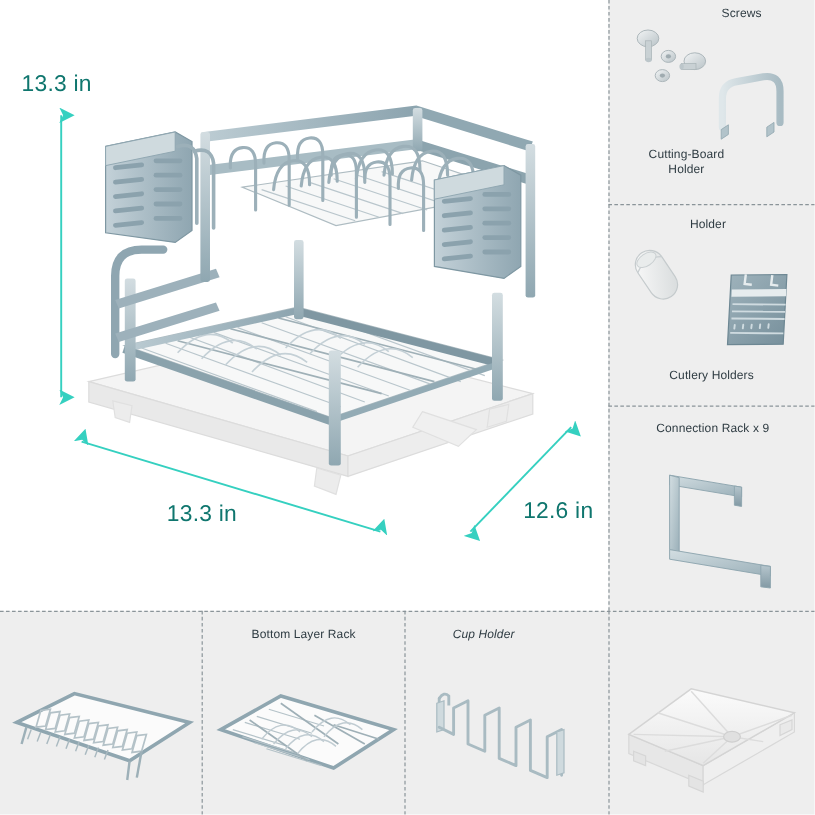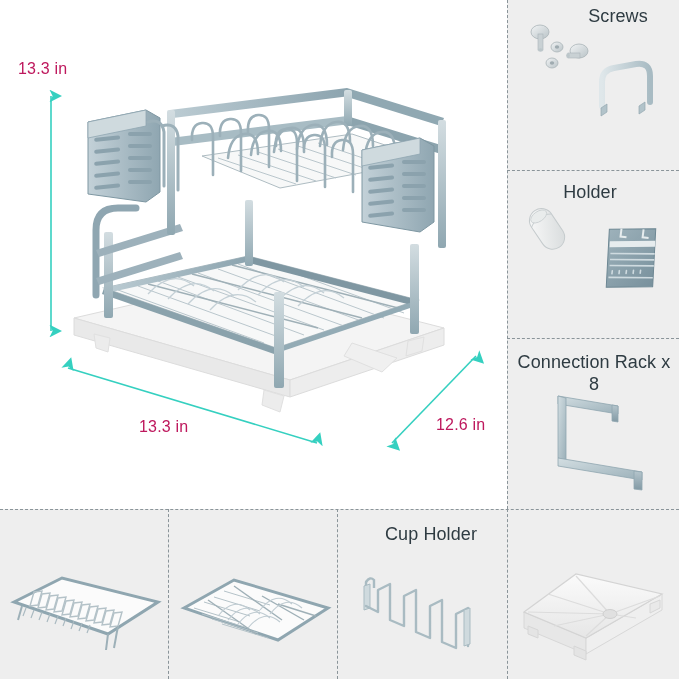--- a/index.html
+++ b/index.html
@@ -34,30 +34,30 @@
   .divider-v {
     position: absolute;
     width: 0;
     border-left: 1.5px dashed #8a9499;
   }
 
   
   .cell-label {
     position: absolute;
     color: #2e3b42;
-    font-size: 18px;
+    font-size: 10px;
     line-height: 1.22;
     text-align: center;
     letter-spacing: .1px;
     white-space: pre-line;
   }
   .dim-label {
     position: absolute;
-    color: #be185d;
-    font-size: 16px;
+    color: #0f766e;
+    font-size: 19px;
     letter-spacing: .2px;
     white-space: nowrap;
   }
 
   
   .art {
     position: absolute;
     pointer-events: none;
   }
   svg { display: block; overflow: visible; }
@@ -314,20 +314,22 @@
           <stop offset="0" stop-color="#dfe7ea"></stop>
           <stop offset="1" stop-color="#a8bbc3"></stop>
         </linearGradient>
       </defs>
       <path d="M10 46 L10 22 q0 -12 12 -14 l22 -4 q14 -2 14 12 l0 26" fill="none" stroke="url(#gCbh)" stroke-width="6" stroke-linecap="round"></path>
       <path d="M15 44 L15 52 L9 56 L9 48 Z" fill="#b2c3ca" stroke="#93a8b0" stroke-width=".7"></path>
       <path d="M53 42 L53 50 L47 54 L47 46 Z" fill="#b2c3ca" stroke="#93a8b0" stroke-width=".7"></path>
     </svg>
   </div>
 
+  <div class="cell-label" style="left:512px; top:124px; width:120px;">Cutting-Board
+Holder</div>
 
   <div class="cell-label" style="left:545px; top:182px; width:90px;">Holder</div>
 
   <div class="art" style="left:519px; top:200px; width:60px; height:60px;">
     <svg width="60" height="60" viewBox="0 0 60 60">
       <defs>
         <linearGradient id="gDrainer" x1="0" y1="0" x2="1" y2="1">
           <stop offset="0" stop-color="#fafafa"></stop>
           <stop offset="1" stop-color="#d6dadb"></stop>
         </linearGradient>
@@ -363,22 +365,23 @@
           <path d="M32 49 L32 52"></path>
           <path d="M39 48 L39 51"></path>
           <path d="M46 47 L46 50"></path>
         </g>
         <path d="M22 8 L22 16 L28 16" fill="none" stroke="#e6ecee" stroke-width="2"></path>
         <path d="M44 6 L44 14 L50 14" fill="none" stroke="#e6ecee" stroke-width="2"></path>
       </g>
     </svg>
   </div>
 
-
-  <div class="cell-label" style="left:514px; top:352px; width:160px;">Connection Rack  x 8</div>
+  <div class="cell-label" style="left:522px; top:308px; width:142px;">Cutlery Holders</div>
+
+  <div class="cell-label" style="left:514px; top:352px; width:160px;">Connection Rack  x 9</div>
 
   <div class="art" style="left:548px; top:382px; width:115px; height:115px;">
     <svg width="115" height="115" viewBox="0 0 115 115">
       <defs>
         <linearGradient id="gRack" x1="0" y1="0" x2="1" y2="1">
           <stop offset="0" stop-color="#d3dee2"></stop>
           <stop offset="1" stop-color="#9bb0b9"></stop>
         </linearGradient>
         <linearGradient id="gRackD" x1="0" y1="0" x2="0" y2="1">
           <stop offset="0" stop-color="#b6c6cd"></stop>
@@ -427,20 +430,21 @@
         <path d="M74 65 L71 73"></path>
         <path d="M82 67 L79 75"></path>
       </g>
 
       <path d="M14 48 L10 62" stroke="#9db0b8" stroke-width="2" fill="none"></path>
       <path d="M110 68 L106 90" stroke="#9db0b8" stroke-width="2" fill="none"></path>
       <path d="M100 76 L98 92" stroke="#9db0b8" stroke-width="2" fill="none"></path>
     </svg>
   </div>
 
+  <div class="cell-label" style="left:182px; top:524px; width:142px;">Bottom Layer Rack</div>
 
   <div class="art" style="left:178px; top:558px; width:156px; height:110px;">
     <svg width="156" height="110" viewBox="0 0 156 110">
       <path d="M6 50 L56 22 L150 50 L100 82 Z" fill="#fbfbfb" stroke="#8fa6b0" stroke-width="3"></path>
 
       <g fill="none" stroke="#b4c2c8" stroke-width="1">
         <path d="M16 50 L62 64"></path>
         <path d="M26 44 L72 58"></path>
         <path d="M36 39 L82 53"></path>
         <path d="M46 33 L92 47"></path>
@@ -460,21 +464,21 @@
         <path d="M40 58 q16 -20 32 -6"></path>
         <path d="M50 62 q16 -20 32 -6"></path>
         <path d="M60 66 q16 -20 32 -6"></path>
         <path d="M70 70 q16 -20 32 -6"></path>
         <path d="M82 52 q16 -20 32 -6"></path>
         <path d="M92 56 q16 -20 32 -6"></path>
       </g>
     </svg>
   </div>
 
-  <div class="cell-label" style="left:360px; top:524px; width:142px;">Cup Holder</div>
+  <div class="cell-label" style="left:332px; top:524px; width:142px;font-style:italic;">Cup Holder</div>
 
   <div class="art" style="left:352px; top:560px; width:140px; height:108px;">
     <svg width="140" height="108" viewBox="0 0 140 108">
       <path d="M14 46 L14 22" fill="none" stroke="#a9bbc2" stroke-width="2.4" stroke-linecap="round"></path>
       <path d="M14 22 q4 -6 8 -2 l0 8" fill="none" stroke="#a9bbc2" stroke-width="2.4"></path>
       <path d="M12 26 L18 24 L18 48 L12 50 Z" fill="#cfdade" stroke="#a9bbc2" stroke-width="1"></path>
 
       <path d="M14 46
                L26 52 L26 30 L38 24 L38 60
                L52 66 L52 36 L64 30 L64 72

